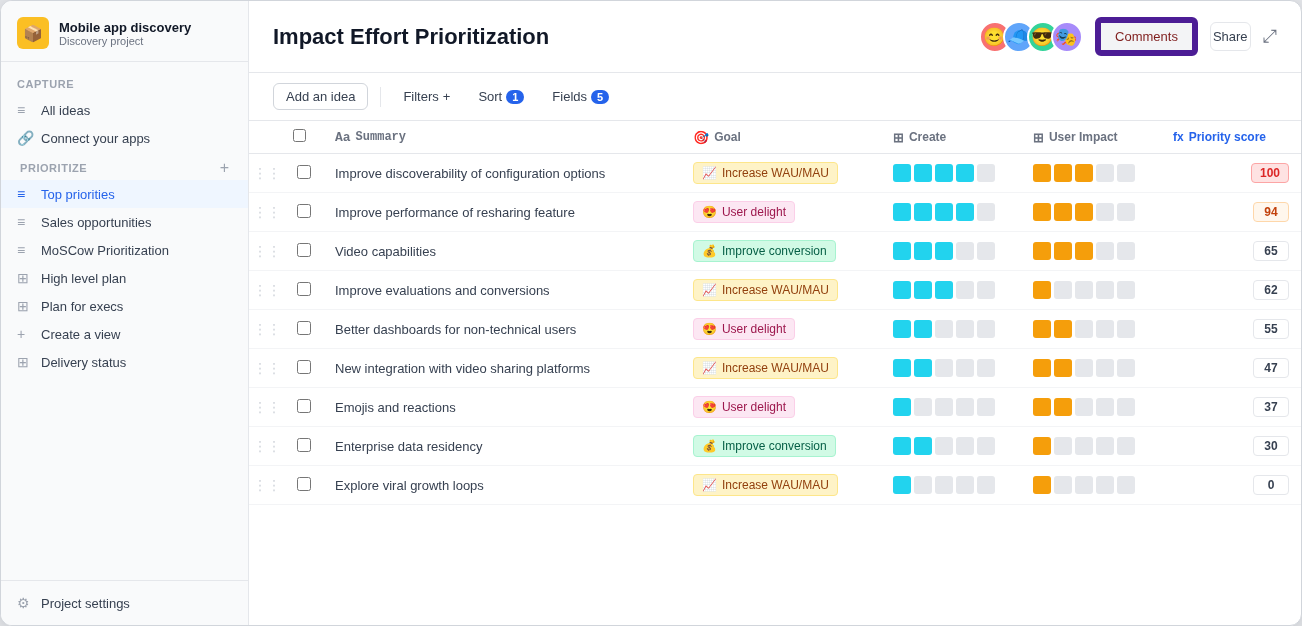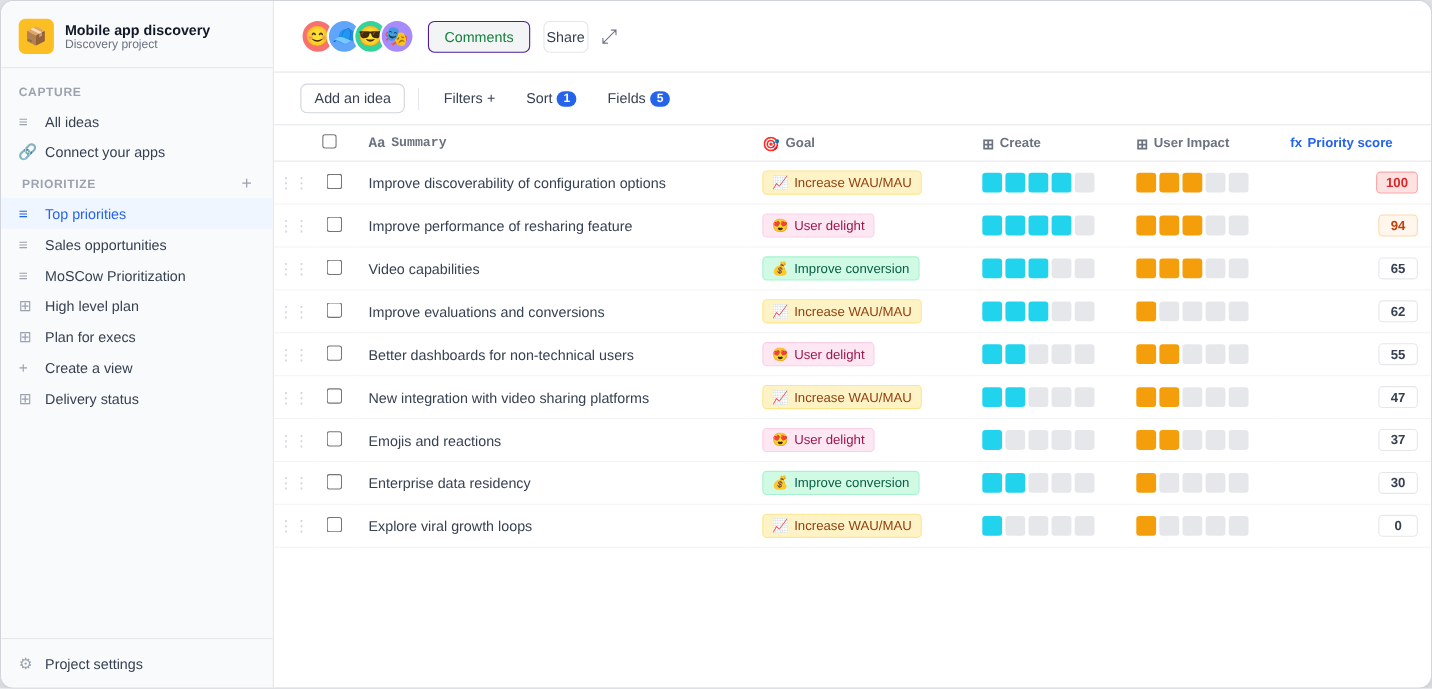--- a/index.html
+++ b/index.html
@@ -31,21 +31,21 @@
     
     .main { flex: 1; display: flex; flex-direction: column; overflow: hidden; }
     
     
     .main-header { display: flex; align-items: center; justify-content: space-between; padding: 16px 24px; border-bottom: 1px solid #e5e7eb; }
     .page-title { font-size: 22px; font-weight: 700; color: #111827; }
     .header-right { display: flex; align-items: center; gap: 12px; }
     .avatars { display: flex; align-items: center; }
     .avatar { width: 32px; height: 32px; border-radius: 50%; border: 2px solid #fff; margin-left: -8px; font-size: 18px; display: flex; align-items: center; justify-content: center; }
     .avatar:first-child { margin-left: 0; }
-    .btn-comments { background: #f3f4f6; border: 1px solid #4c1d95; padding: 6px 14px; border-radius: 6px; font-size: 13px; font-weight: 500; color: #15803d; cursor: pointer; }
+    .btn-comments { background: #f3f4f6; border: 6px solid #4c1d95; padding: 6px 14px; border-radius: 6px; font-size: 13px; font-weight: 500; color: #7f1d1d; cursor: pointer; }
     .btn-share { background: #fff; border: 1px solid #e5e7eb; padding: 6px 2px; border-radius: 6px; font-size: 13px; font-weight: 500; color: #374151; cursor: pointer; }
     .btn-expand { background: none; border: none; cursor: pointer; color: #6b7280; font-size: 18px; }
     
     
     .toolbar { display: flex; align-items: center; gap: 8px; padding: 10px 24px; border-bottom: 1px solid #e5e7eb; }
     .btn-add-idea { background: #fff; border: 1px solid #d1d5db; padding: 5px 12px; border-radius: 6px; font-size: 13px; font-weight: 400; color: #374151; cursor: pointer; }
     .toolbar-btn { background: none; border: none; padding: 5px 10px; border-radius: 6px; font-size: 13px; font-weight: 500; color: #374151; cursor: pointer; display: flex; align-items: center; gap: 4px; }
     .badge { background: #2563eb; color: #fff; border-radius: 10px; padding: 1px 6px; font-size: 11px; font-weight: 600; }
     .toolbar-divider { width: 1px; height: 20px; background: #e5e7eb; margin: 0 4px; }
     
@@ -156,20 +156,21 @@
       <div class="sidebar-item">
         <span class="item-icon">⚙</span>
         <span>Project settings</span>
       </div>
     </div>
   </div>
 
   <div class="main">
 
     <div class="main-header">
+      <h1 class="page-title">Impact Effort Prioritization</h1>
       <div class="header-right">
         <div class="avatars">
           <div class="avatar" style="background:#f87171;">😊</div>
           <div class="avatar" style="background:#60a5fa;">🧢</div>
           <div class="avatar" style="background:#34d399;">😎</div>
           <div class="avatar" style="background:#a78bfa;">🎭</div>
         </div>
         <button class="btn-comments">Comments</button>
         <button class="btn-share">Share</button>
         <button class="btn-expand">⤢</button>

